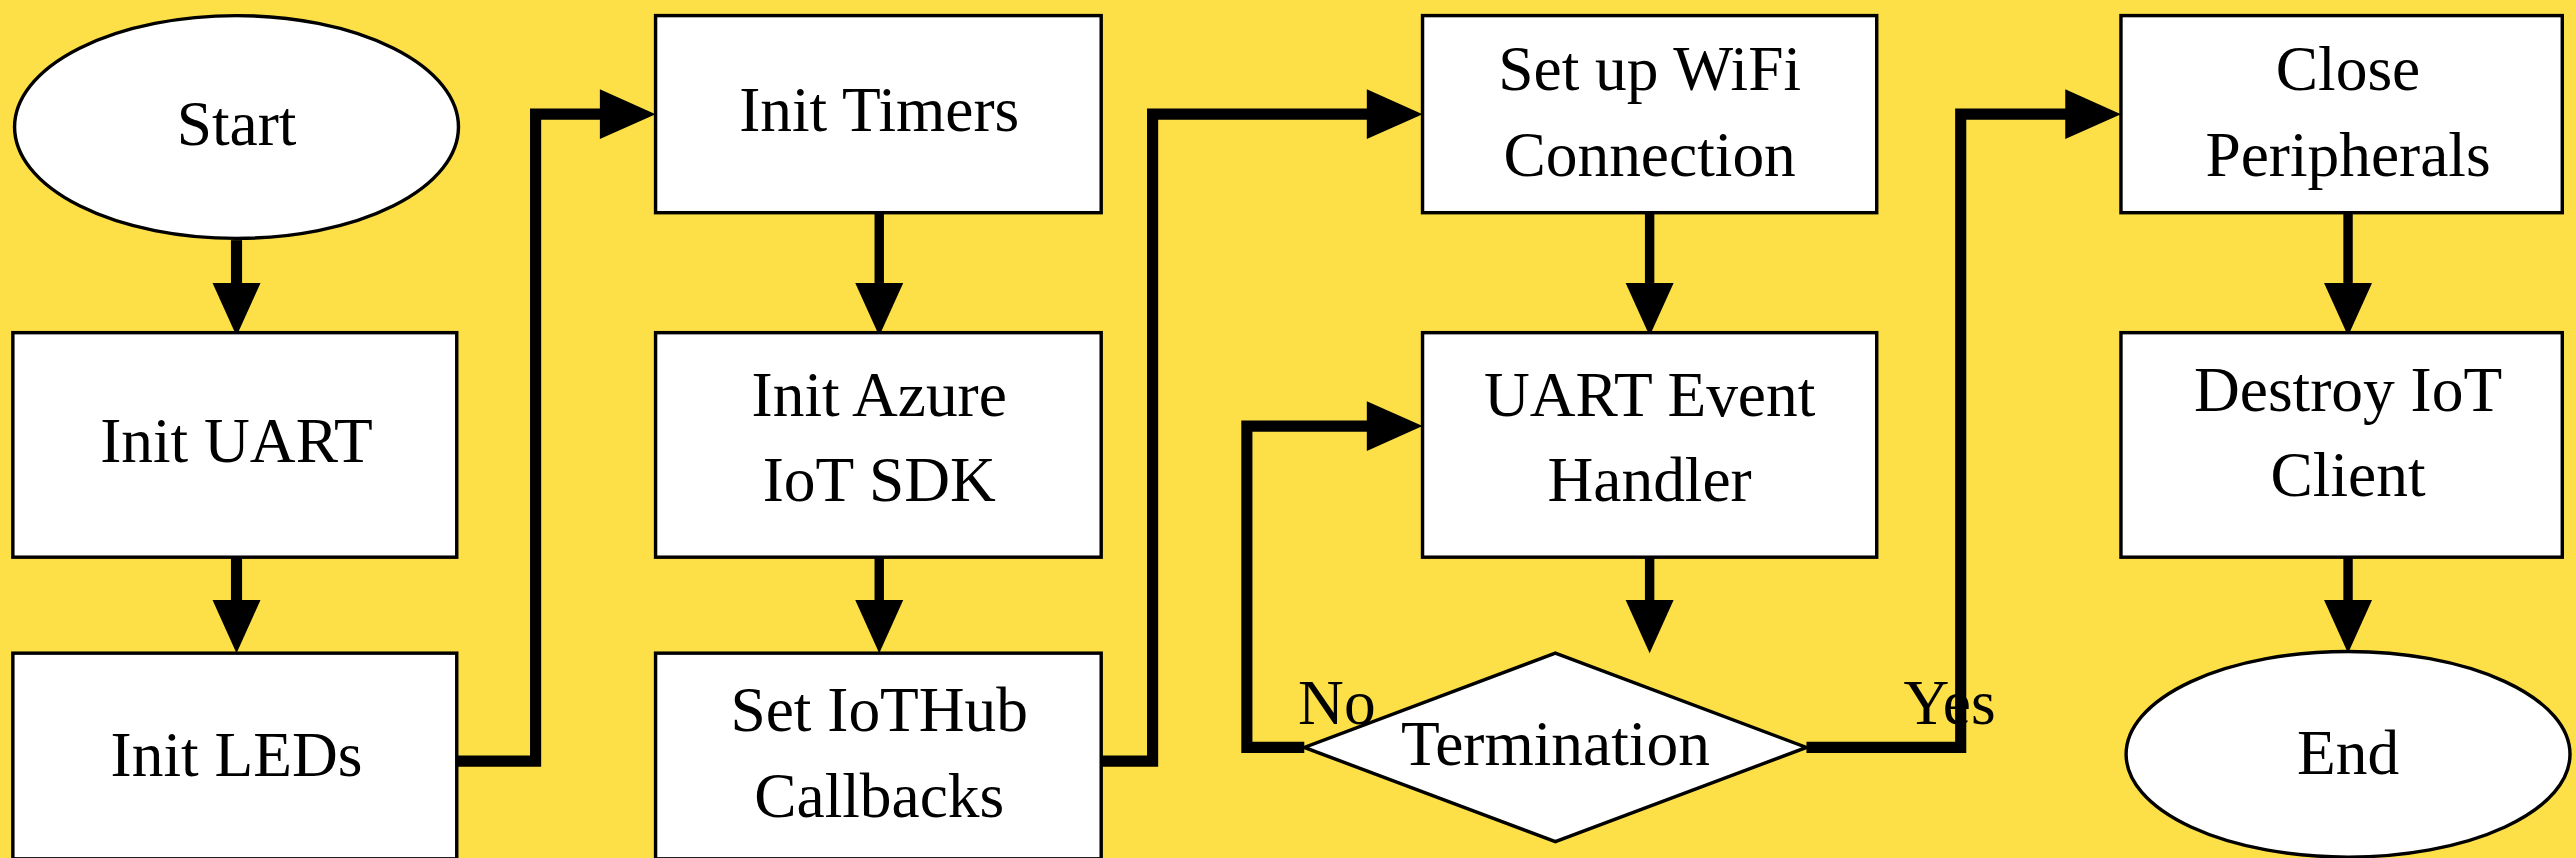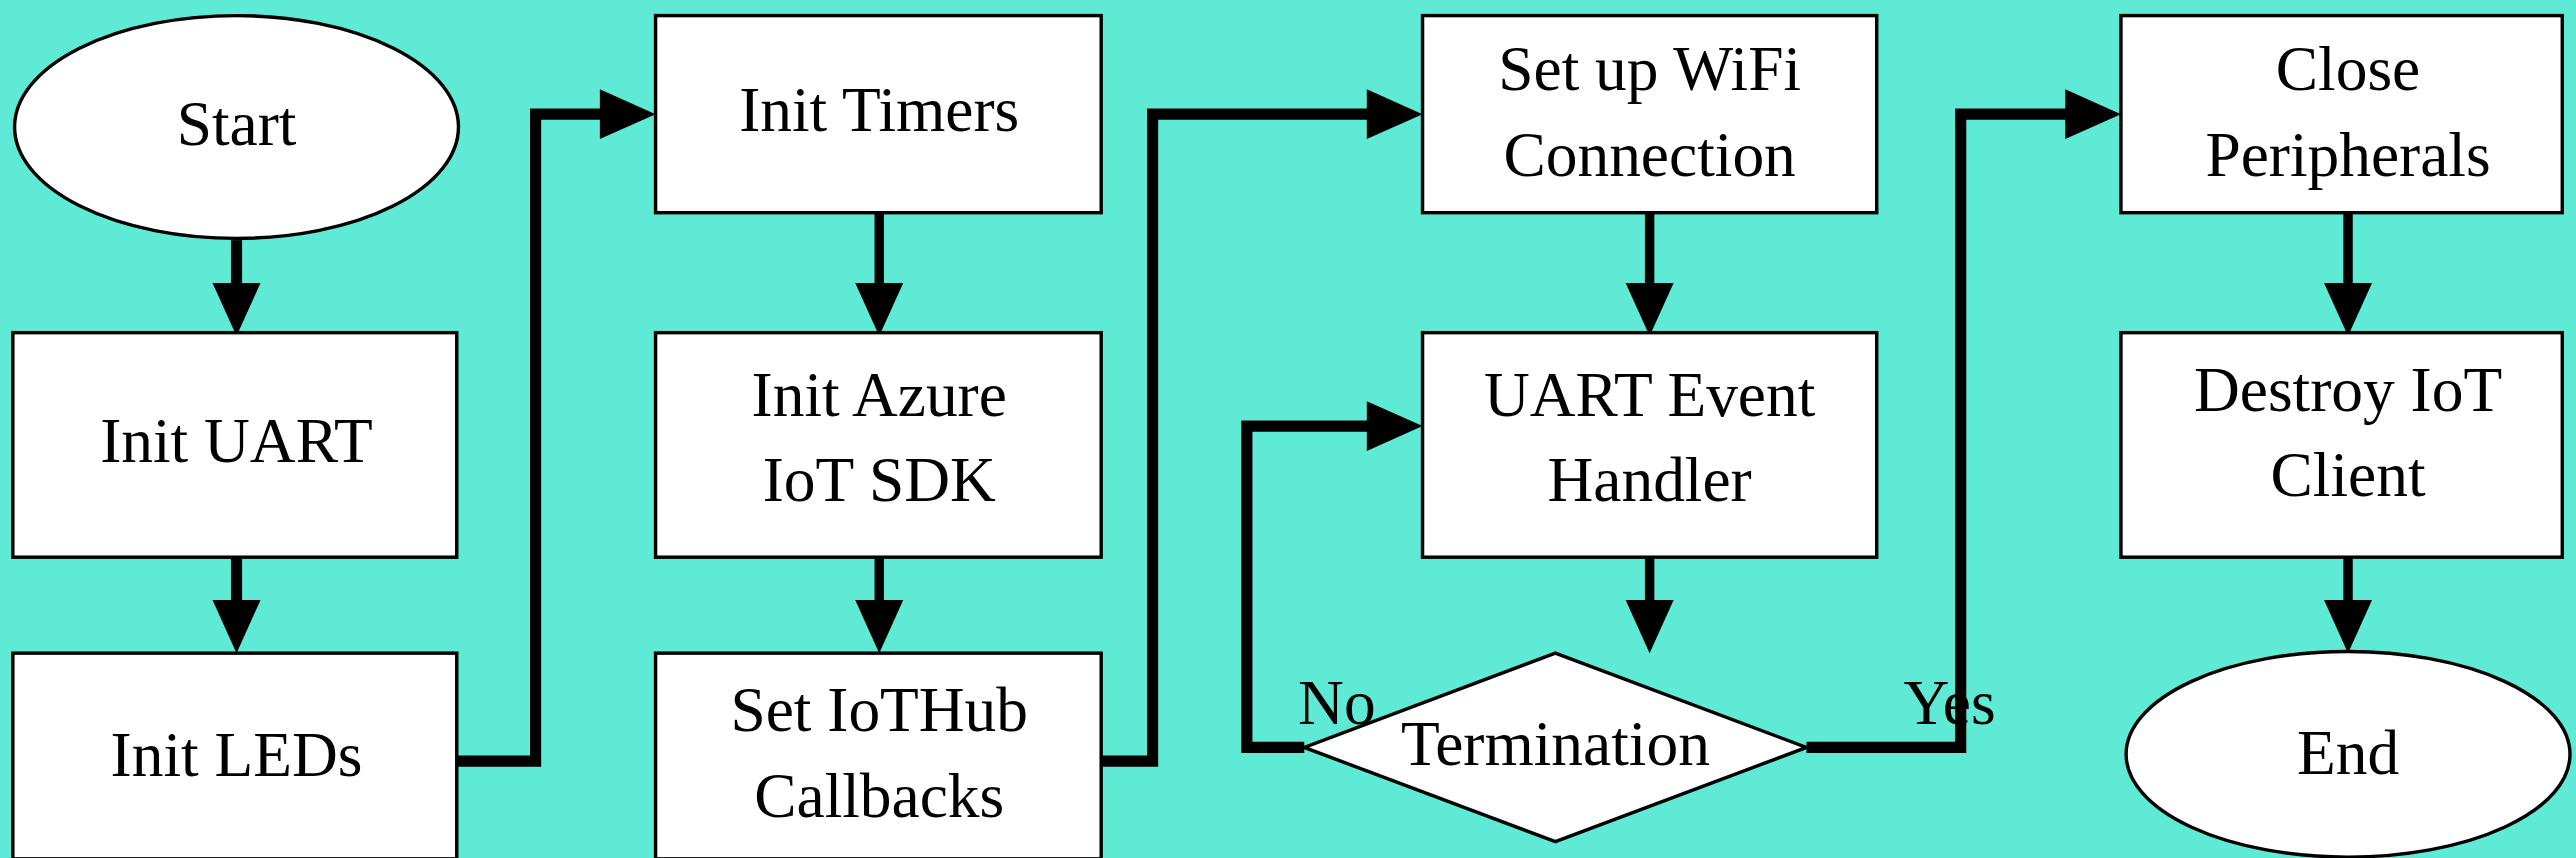--- a/index.html
+++ b/index.html
@@ -11,21 +11,21 @@
   body {
     width: 2576px;
     height: 859px;
     overflow: hidden;
     font-family: "Liberation Serif", "DejaVu Serif", serif;
   }
   #flowchart-root {
     position: relative;
     width: 2576px;
     height: 859px;
-    background: #5eead4;
+    background: #fde047;
   }
   svg#flow-svg {
     display: block;
     width: 2576px;
     height: 859px;
   }
   .node-shape {
     fill: #ffffff;
     stroke: #000000;
     stroke-width: 5;

